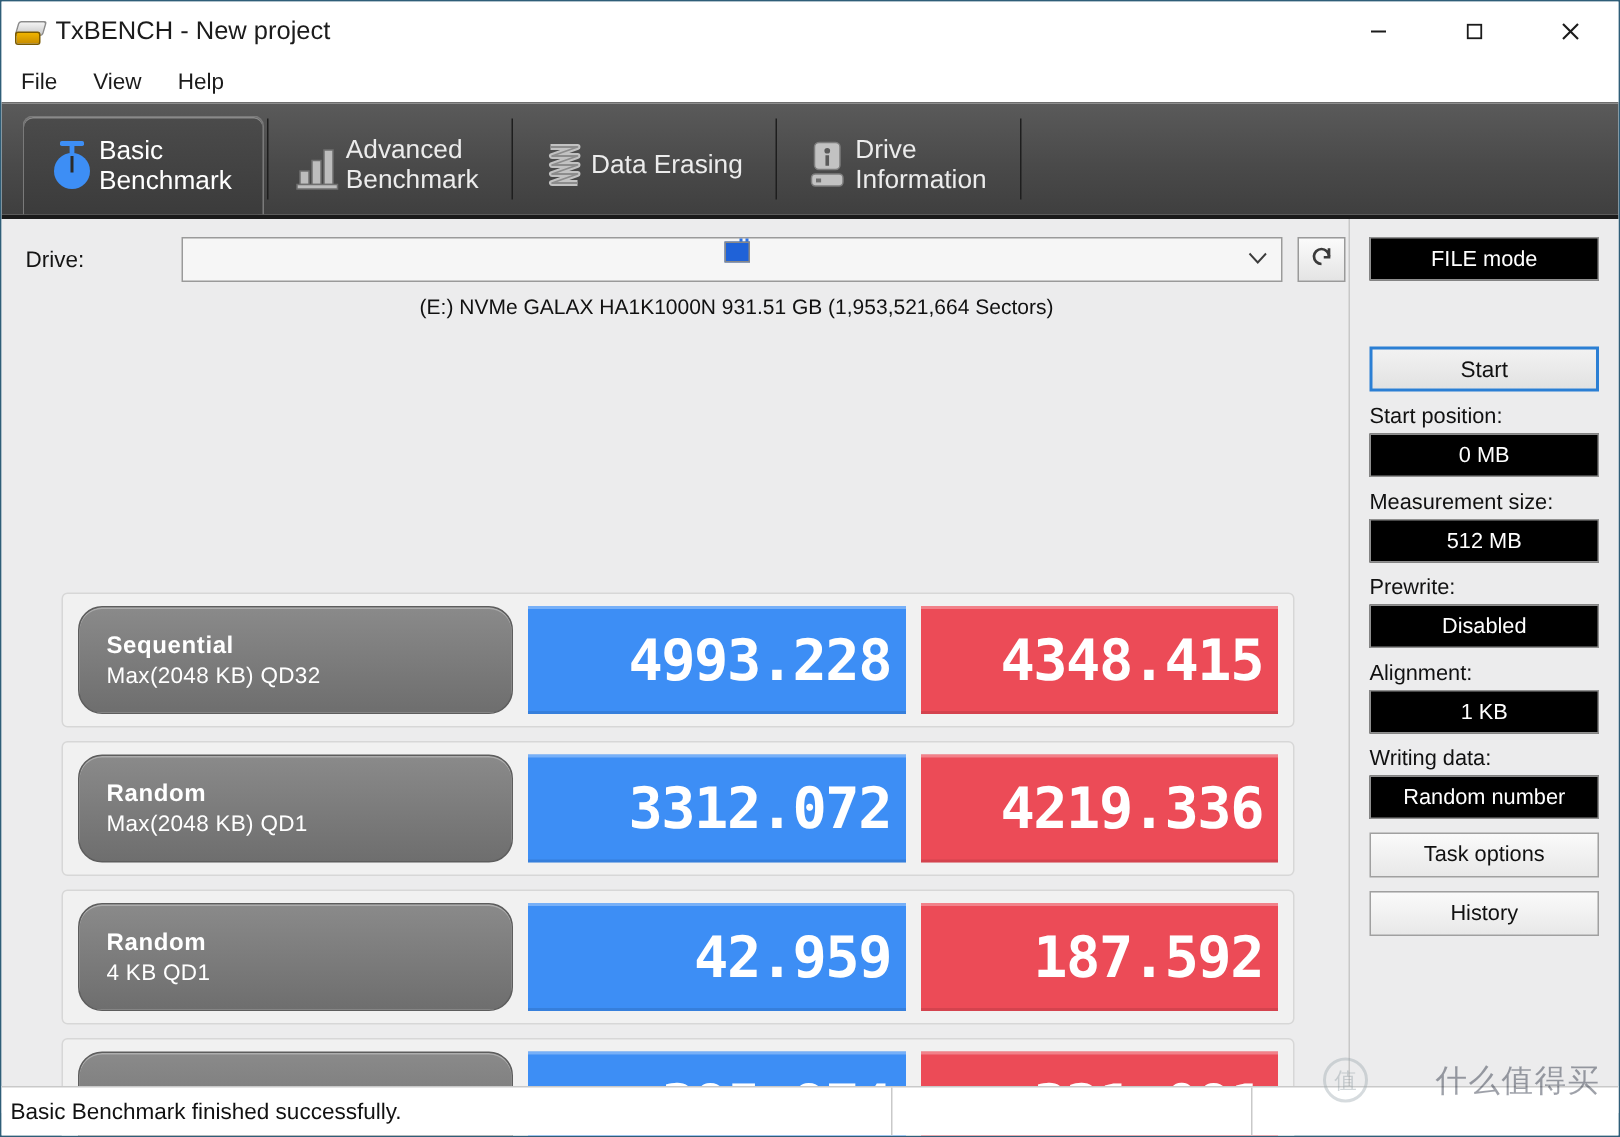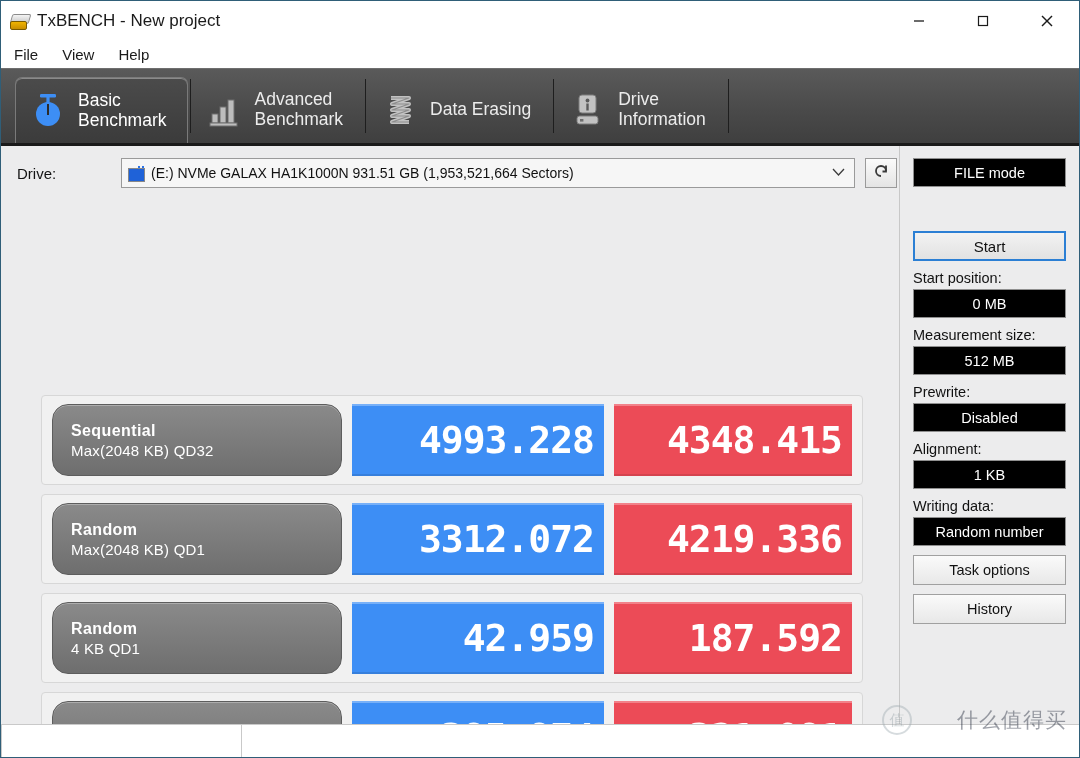--- a/index.html
+++ b/index.html
@@ -101,21 +101,20 @@
     border-bottom: 3px solid #1a1a1a;
     display: flex;
     align-items: flex-end;
     padding: 0 0 0 14px;
     box-sizing: border-box;
   }
   .tab {
     height: 66px;
     display: flex;
     align-items: center;
-    gap: 12px;
     padding: 0 20px 0 14px;
     box-sizing: border-box;
     position: relative;
     color: #e8e8e8;
   }
   .tab.active {
     background: linear-gradient(#4b4b4b, #3b3b3b);
     border: 1px solid #7a7a7a;
     border-bottom: none;
     border-radius: 7px 7px 0 0;
@@ -160,21 +159,22 @@
   .combo {
     position: relative;
     width: 734px;
     height: 30px;
     background: #f6f6f6;
     border: 1px solid #9a9a9a;
     display: flex;
     align-items: center;
     box-sizing: border-box;
     padding-left: 6px;
-    gap: 6px;
+    gap: 22px;
+    flex-direction: column;
   }
   .combo-drive-icon {
     width: 17px; height: 15px; position: relative; flex: none;
   }
   .combo-drive-icon .body {
     position: absolute; left: 0; top: 2px;
     width: 15px; height: 12px;
     background: #1f62d8;
     border: 1px solid #888;
   }
@@ -557,20 +557,21 @@
       <div class="sb-label">Writing data:</div>
       <div class="sb-black">Random number</div>
 
       <div class="sb-btn">Task options</div>
       <div class="sb-btn">History</div>
     </div>
 
   </div>
 
   <div class="statusbar">
+    <div class="status-text">Basic Benchmark finished successfully.</div>
     <div class="status-cell"></div>
     <div class="status-cell wide"></div>
   </div>
 
   <div class="watermark">
     <div class="wm-circle">值</div>
     <div class="wm-text">什么值得买</div>
   </div>
 
 </div>

